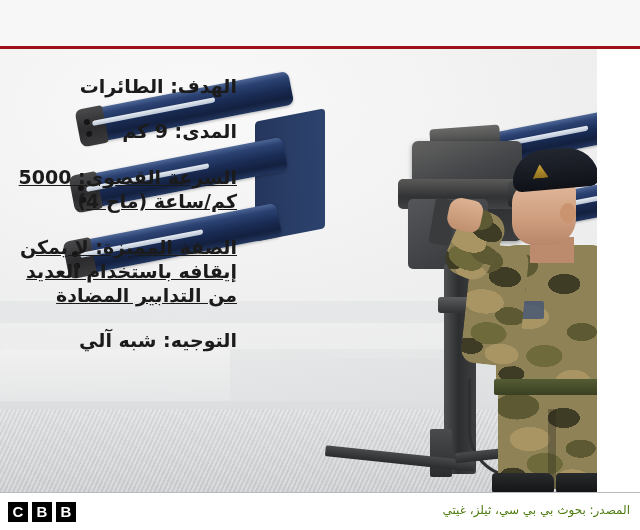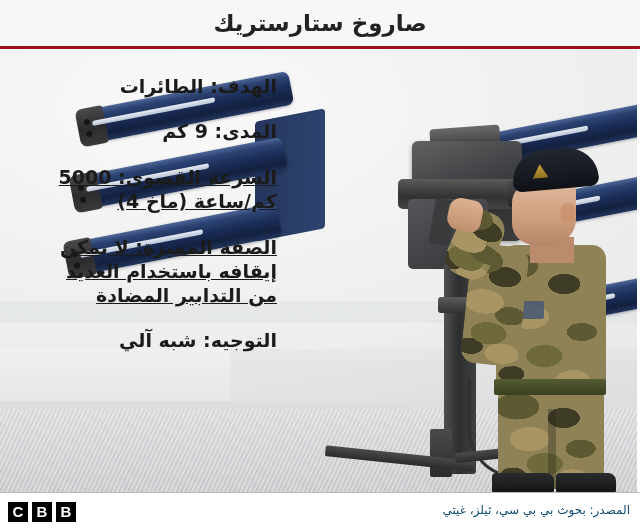--- a/index.html
+++ b/index.html
@@ -32,21 +32,20 @@
   .header-rule{
     position:absolute;left:0;top:46px;width:640px;height:3px;
     background:#9e1118;
   }
 
   
   .stage{
     position:absolute;left:0;top:49px;width:597px;height:443px;
     overflow:hidden;
     background:linear-gradient(170deg,#f4f4f4 0%,#eeeeee 38%,#e6e7e8 62%,#dcdee0 83%,#d2d4d6 100%);
-    padding-left:40px;
   }
   .sky-haze{
     position:absolute;left:0;top:0;width:640px;height:300px;
     background:radial-gradient(ellipse at 30% 20%, #fafafa 0%, #f0f0f0 55%, #e9eaeb 100%);
     opacity:.95;
   }
   .bg-band{
     position:absolute;left:0;width:640px;
     background:#e3e4e6;opacity:.55;
   }
@@ -268,31 +267,30 @@
   }
   .bbc-logo span{
     display:inline-block;width:20px;height:20px;
     background:#000000;color:#ffffff;
     font-size:15px;font-weight:bold;line-height:20px;text-align:center;
     font-family:"Liberation Sans",sans-serif;
   }
   .source{
     position:absolute;right:10px;top:10px;
     direction:rtl;text-align:right;
-    font-size:12px;color:#0c4a6e;
+    font-size:12px;color:#4d7c0f;
     font-family:"DejaVu Sans","Liberation Sans",sans-serif;
   }
 </style>
 </head>
 <body>
 
 <div id="infographic">
 
   <div class="header">
-    <div class="header-title">صاروخ ستارستريك</div>
     <div class="header-rule"></div>
   </div>
 
   <div class="stage">
     <div class="sky-haze"></div>
     <div class="bg-band band1"></div>
     <div class="bg-band band2"></div>
     <div class="vehicle-blur"></div>
     <div class="ground"></div>
     <div class="ground-speckle"></div>

